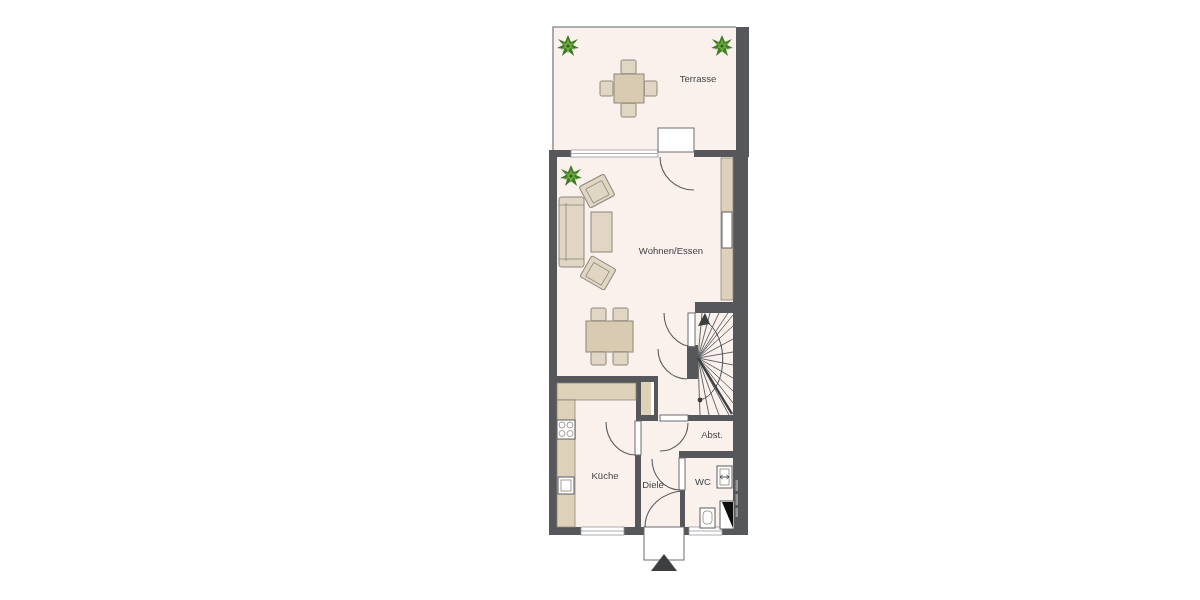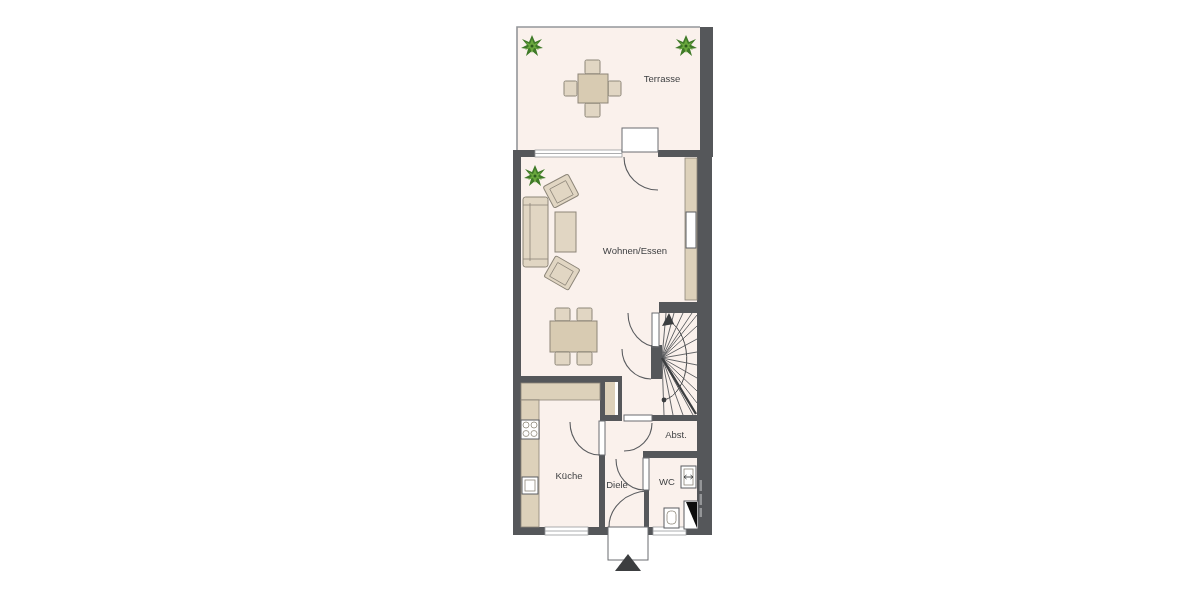--- a/index.html
+++ b/index.html
@@ -1,17 +1,17 @@
 <!DOCTYPE html>
 <html><head>
 <meta charset="utf-8">
 <style>
   html,body{margin:0;padding:0;background:#ffffff;}
   .stage{position:relative;width:1088px;height:600px;background:#ffffff;overflow:hidden;
-         font-family:"Liberation Sans", sans-serif;}
+         font-family:"Liberation Sans", sans-serif;padding-left:36px;}
   svg text{font-family:"Liberation Sans", sans-serif;font-size:9.5px;fill:#3f4143;}
   .floor{fill:#faf1ec;}
   .wall{fill:#55575a;}
   .leaf{fill:#ffffff;stroke:#6b6d70;stroke-width:1;}
   .arc{fill:none;stroke:#5b5d60;stroke-width:1.1;}
   .winstrip{fill:#ffffff;stroke:#97999c;stroke-width:0.8;}
   .winline{stroke:#97999c;stroke-width:0.8;}
   .furn{fill:#e1d6c3;stroke:#8d8679;stroke-width:1;}
   .furn2{fill:#d8cbb2;stroke:#8d8679;stroke-width:1;}
   .counter{fill:#ddd1ba;stroke:#8d8679;stroke-width:0.8;}

